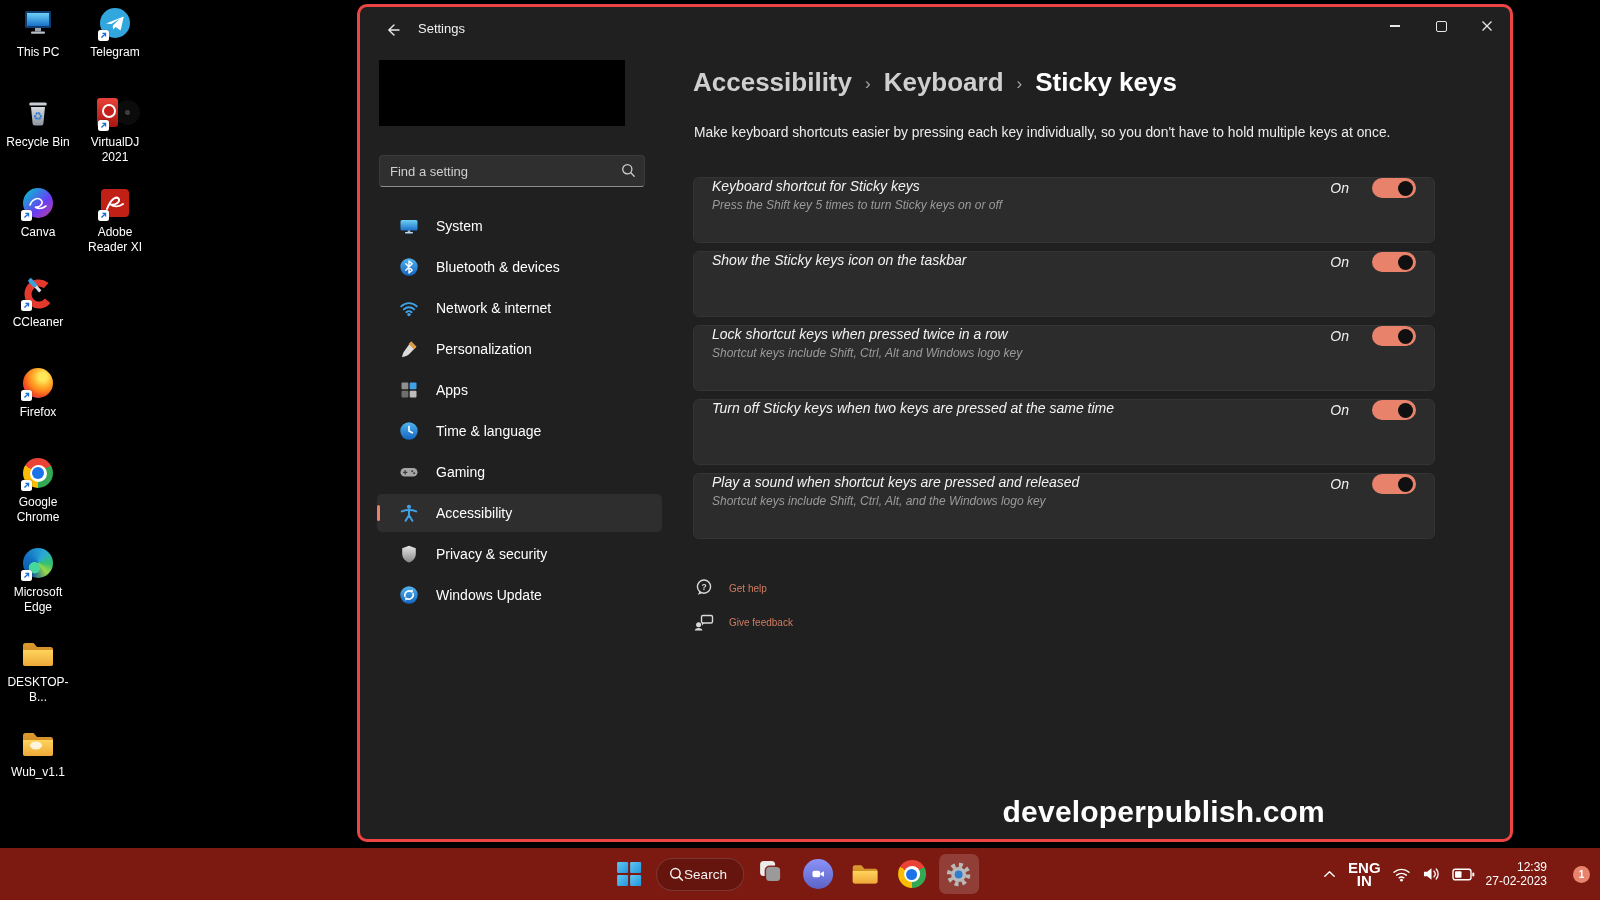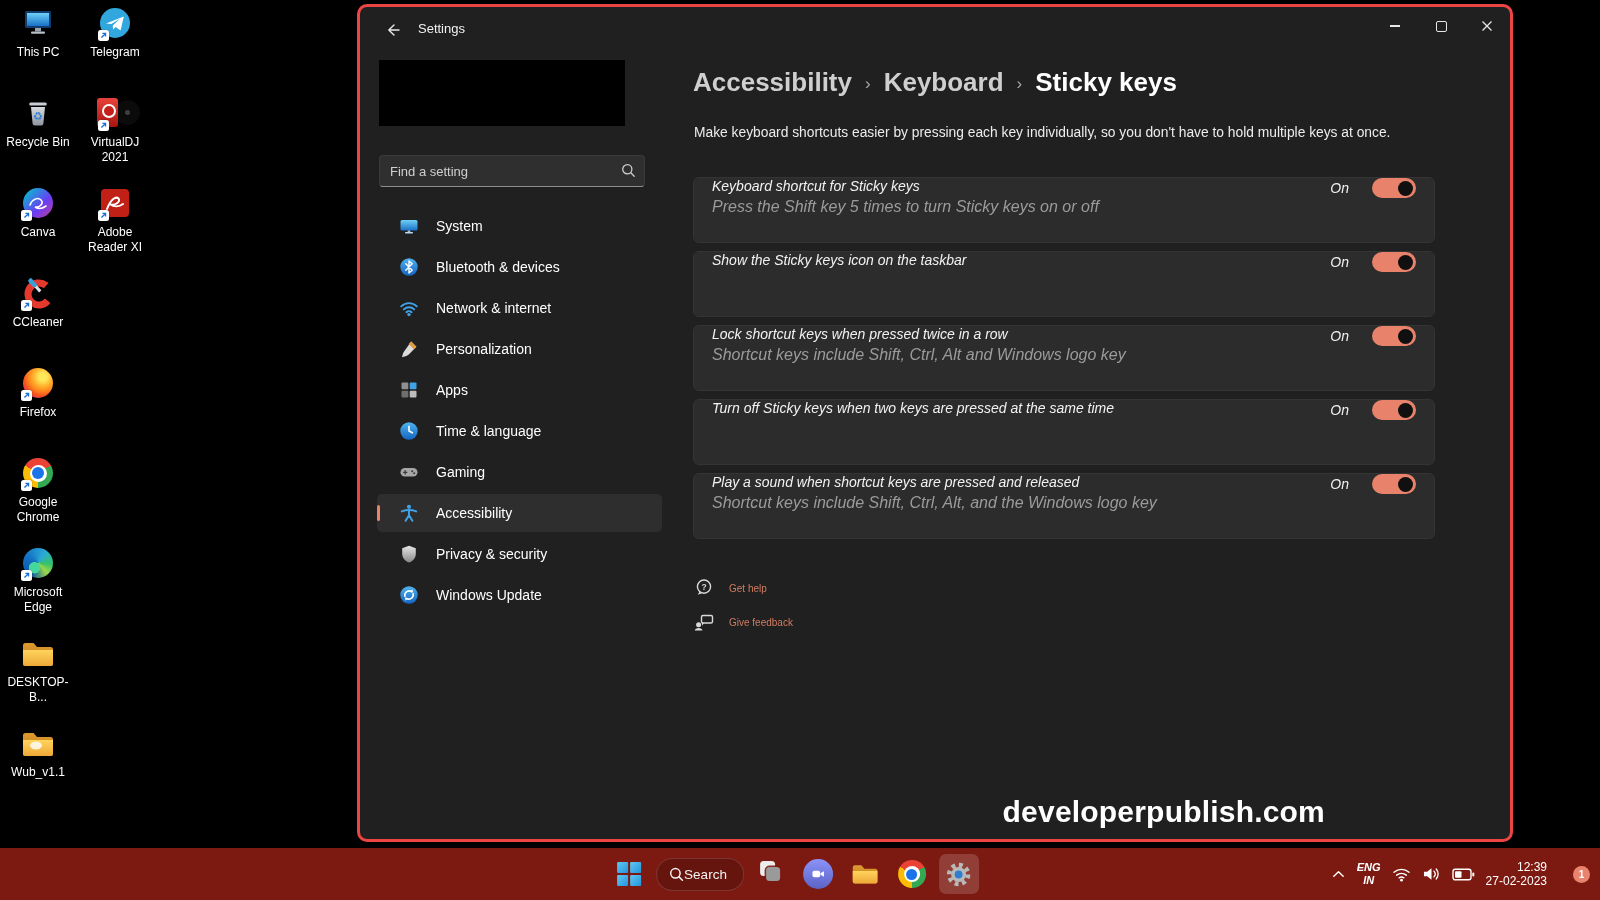--- a/index.html
+++ b/index.html
@@ -48,21 +48,21 @@
   .main{position:absolute;left:333px;top:48px;width:742px;bottom:0;}
   .crumbs{position:absolute;left:0;top:12px;display:flex;align-items:center;font-size:26px;font-weight:600;color:#cfcfcf;white-space:nowrap;}
   .crumbs .sep{font-size:17px;color:#a8a8a8;font-weight:400;margin:0 13px;transform:translateY(1px);}
   .crumbs .cur{color:#fff;}
   .desc{position:absolute;left:1px;top:70px;font-size:13.8px;color:#ececec;text-align:right;}
   .cards{position:absolute;left:0;top:122px;right:0;}
   .card{height:64px;background:#2c2c2c;border:1px solid #343434;border-radius:6px;margin-bottom:8px;
         display:flex;align-items:flex-start;padding:0 18px;font-style:italic;}
   .card .ctext{flex:1;}
   .card .ctitle{font-size:14px;color:#f2f2f2;}
-  .card .csub{font-size:16px;color:#9b9b9b;margin-top:4px;}
+  .card .csub{font-size:12px;color:#9b9b9b;margin-top:4px;}
   .card .cright{display:flex;align-items:center;}
   .state{font-size:14px;color:#f2f2f2;margin-right:23px;}
   .toggle{width:44px;height:20px;border-radius:10px;background:#e8826b;position:relative;}
   .toggle .knob{position:absolute;right:3px;top:2.5px;width:15px;height:15px;border-radius:50%;background:#101010;}
   .helps{position:absolute;left:0;top:516px;}
   .help-row{display:flex;align-items:center;gap:14px;height:34px;}
   .help-row a{color:#cf7d61;font-size:10px;text-decoration:none;}
   .watermark{position:absolute;right:110px;bottom:10px;font-size:30px;font-weight:700;color:#fff;letter-spacing:.2px;}
 
   
@@ -71,21 +71,21 @@
   .tb-item{width:40px;height:40px;display:flex;align-items:center;justify-content:center;border-radius:7px;position:relative;}
   .tb-item.active{background:rgba(255,255,255,.16);}
   .searchpill{height:31px;border-radius:16px;background:rgba(0,0,0,.18);border:1px solid rgba(255,255,255,.14);
               display:flex;align-items:center;padding:0 16px 0 12px;color:#f3f3f3;font-size:13.5px;}
   .startgrid{width:24px;height:24px;display:grid;grid-template-columns:11px 11px;grid-template-rows:11px 11px;gap:2px;}
   .startgrid span{background:linear-gradient(135deg,#62c6f2,#2395dc);border-radius:1px;}
   .tvback{position:absolute;left:9px;top:7px;width:15px;height:15px;background:#ececec;border-radius:3.5px;}
   .tvfront{position:absolute;left:15px;top:13px;width:14px;height:14px;background:#9a9a9a;border-radius:3.5px;box-shadow:0 0 0 1.5px rgba(124,26,17,.9);}
   .chatball{width:30px;height:30px;border-radius:50%;background:linear-gradient(180deg,#8b93f8,#5b63c7);display:flex;align-items:center;justify-content:center;}
   .tray{position:absolute;right:10px;top:0;height:100%;display:flex;align-items:center;gap:11px;color:#fff;}
-  .lang{font-size:11px;line-height:13px;font-weight:600;text-align:center;font-style:italic;}
+  .lang{font-size:15px;line-height:13px;font-weight:600;text-align:center;}
   .clock{font-size:12px;line-height:14px;text-align:right;}
   .badge{width:17px;height:17px;border-radius:50%;background:#e8836d;color:#fff;font-size:10px;font-weight:700;
          display:flex;align-items:center;justify-content:center;margin-left:15px;}
   .folder34{display:block;}
 </style>
 </head>
 <body>
 
 <div class="screen">
 

